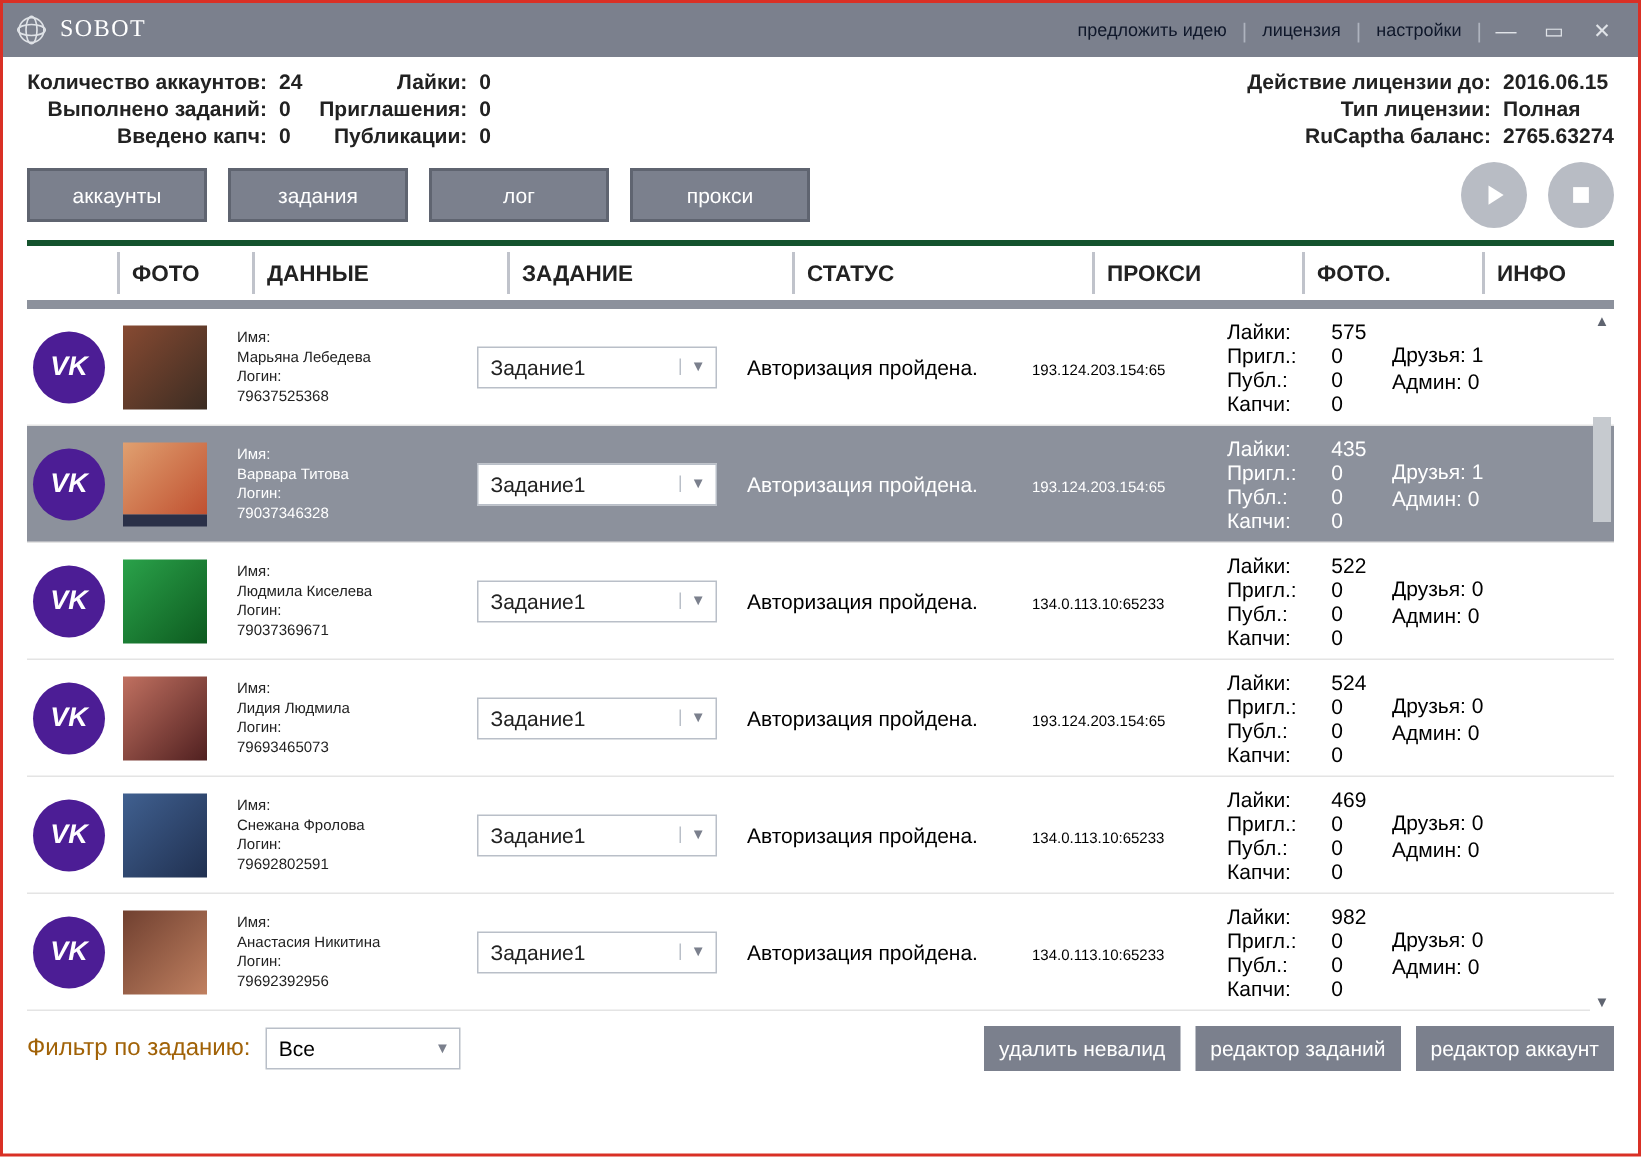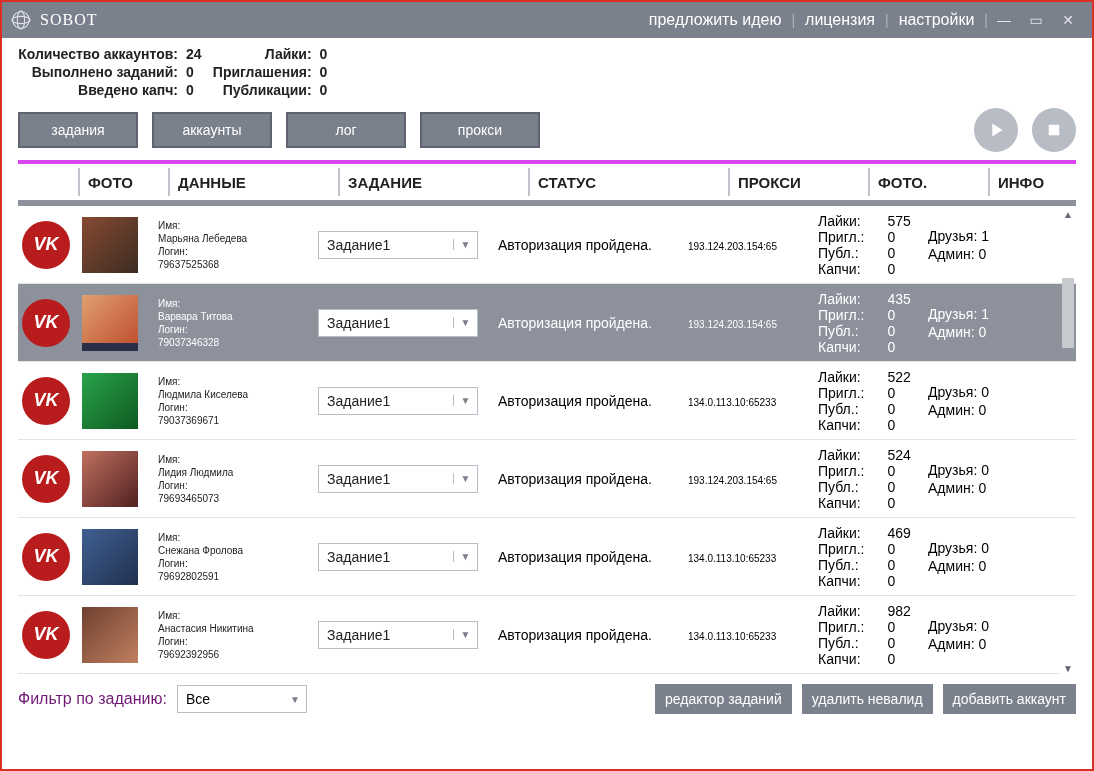--- a/index.html
+++ b/index.html
@@ -22,22 +22,22 @@
 }
 .titlebar .logo {
   width: 22px; height: 22px;
   margin-right: 8px;
   display: inline-flex;
   align-items: center; justify-content: center;
 }
 .titlebar .title { font-size: 16px; letter-spacing: 1px; font-family: Liberation Serif, serif; }
 .titlebar .spacer { flex: 1; }
 .titlebar .hlink {
-  color: #ffffff;
-  font-size: 16px;
+  color: #0f172a;
+  font-size: 12px;
   padding: 0 10px;
   cursor: pointer;
 }
 .titlebar .sep { color: #aeb3be; }
 .winbtn {
   width: 32px;
   color: #e0e3e8;
   text-align: center;
   font-size: 14px;
   cursor: pointer;
@@ -76,21 +76,21 @@
 .toolbar .spacer { flex: 1; }
 .circlebtn {
   width: 44px; height: 44px;
   border-radius: 50%;
   background: #b8bcc4;
   display: flex; align-items: center; justify-content: center;
   cursor: pointer;
 }
 .circlebtn svg { fill: #fff; }
 .content {
-  border-top: 4px solid #d946ef;
+  border-top: 4px solid #14532d;
   margin: 0 16px;
 }
 .table-head {
   display: flex;
   align-items: center;
   height: 36px;
   font-weight: bold;
   color: #222;
   font-size: 15px;
 }
@@ -127,21 +127,21 @@
 }
 .row-item.selected {
   background: #8c919c;
   color: #fff;
 }
 .row-item.selected .small-line { color: #fff; }
 .row-item.selected .col-data { color: #fff; }
 .vk-badge {
   width: 48px; height: 48px;
   border-radius: 50%;
-  background: #b91c1c;
+  background: #4c1d95;
   display: flex; align-items: center; justify-content: center;
   margin-left: 4px;
 }
 .vk-badge span { color: #fff; font-weight: bold; font-size: 18px; font-style: italic; font-family: Arial; }
 .avatar {
   width: 56px; height: 56px;
   background: linear-gradient(135deg,#8b6b4f,#5a4533);
   margin-left: 4px;
 }
 .avatar.a1 { background: linear-gradient(135deg,#874a32,#3b2c22); }
@@ -181,21 +181,21 @@
 
 .info-grid { font-size: 14px; }
 .info-grid div { margin: 2px 0; }
 
 .footer {
   display: flex;
   align-items: center;
   padding: 8px 16px;
   gap: 10px;
 }
-.footer .flabel { font-size: 16px; color: #701a75; }
+.footer .flabel { font-size: 16px; color: #a16207; }
 .footer .fselect {
   border: 1px solid #b9bfc8;
   background: #fff;
   width: 130px; height: 28px;
   display: flex; align-items: center;
   cursor: pointer;
 }
 .footer .fselect .sel-text { flex: 1; padding: 0 8px; }
 .footer .fselect .sel-caret {
   width: 22px;
@@ -280,25 +280,39 @@
       </div>
     <div class="row">
         <span class="lbl center">Приглашения:</span>
         <span class="val">0</span>
       </div>
     <div class="row">
         <span class="lbl center">Публикации:</span>
         <span class="val">0</span>
       </div>
   </div>
+  <div class="group right">
+    <div class="row">
+        <span class="lbl r">Действие лицензии до:</span>
+        <span class="val">2016.06.15</span>
+      </div>
+    <div class="row">
+        <span class="lbl r">Тип лицензии:</span>
+        <span class="val">Полная</span>
+      </div>
+    <div class="row">
+        <span class="lbl r">RuCaptha баланс:</span>
+        <span class="val">2765.63274</span>
+      </div>
+  </div>
 </div>
 
 <div class="toolbar">
+  <div class="tabbtn">аккаунты</div>
   <div class="tabbtn">задания</div>
-  <div class="tabbtn">аккаунты</div>
   <div class="tabbtn">лог</div>
   <div class="tabbtn">прокси</div>
   <div class="spacer"></div>
   <div class="circlebtn">
     <svg width="22" height="22" viewBox="0 0 24 24">
         <path d="M8 5v14l11-7z"></path>
       </svg>
   </div>
   <div class="circlebtn">
     <svg width="18" height="18" viewBox="0 0 24 24">
@@ -586,16 +600,16 @@
     </div>
 </div>
 
 <div class="footer">
   <span class="flabel">Фильтр по заданию:</span>
   <div class="fselect">
     <span class="sel-text">Все</span>
     <span class="sel-caret">▼</span>
   </div>
   <div class="spacer"></div>
+  <div class="fbtn">удалить невалид</div>
   <div class="fbtn">редактор заданий</div>
-  <div class="fbtn">удалить невалид</div>
-  <div class="fbtn">добавить аккаунт</div>
+  <div class="fbtn">редактор аккаунт</div>
 </div>
 
 </body></html>

